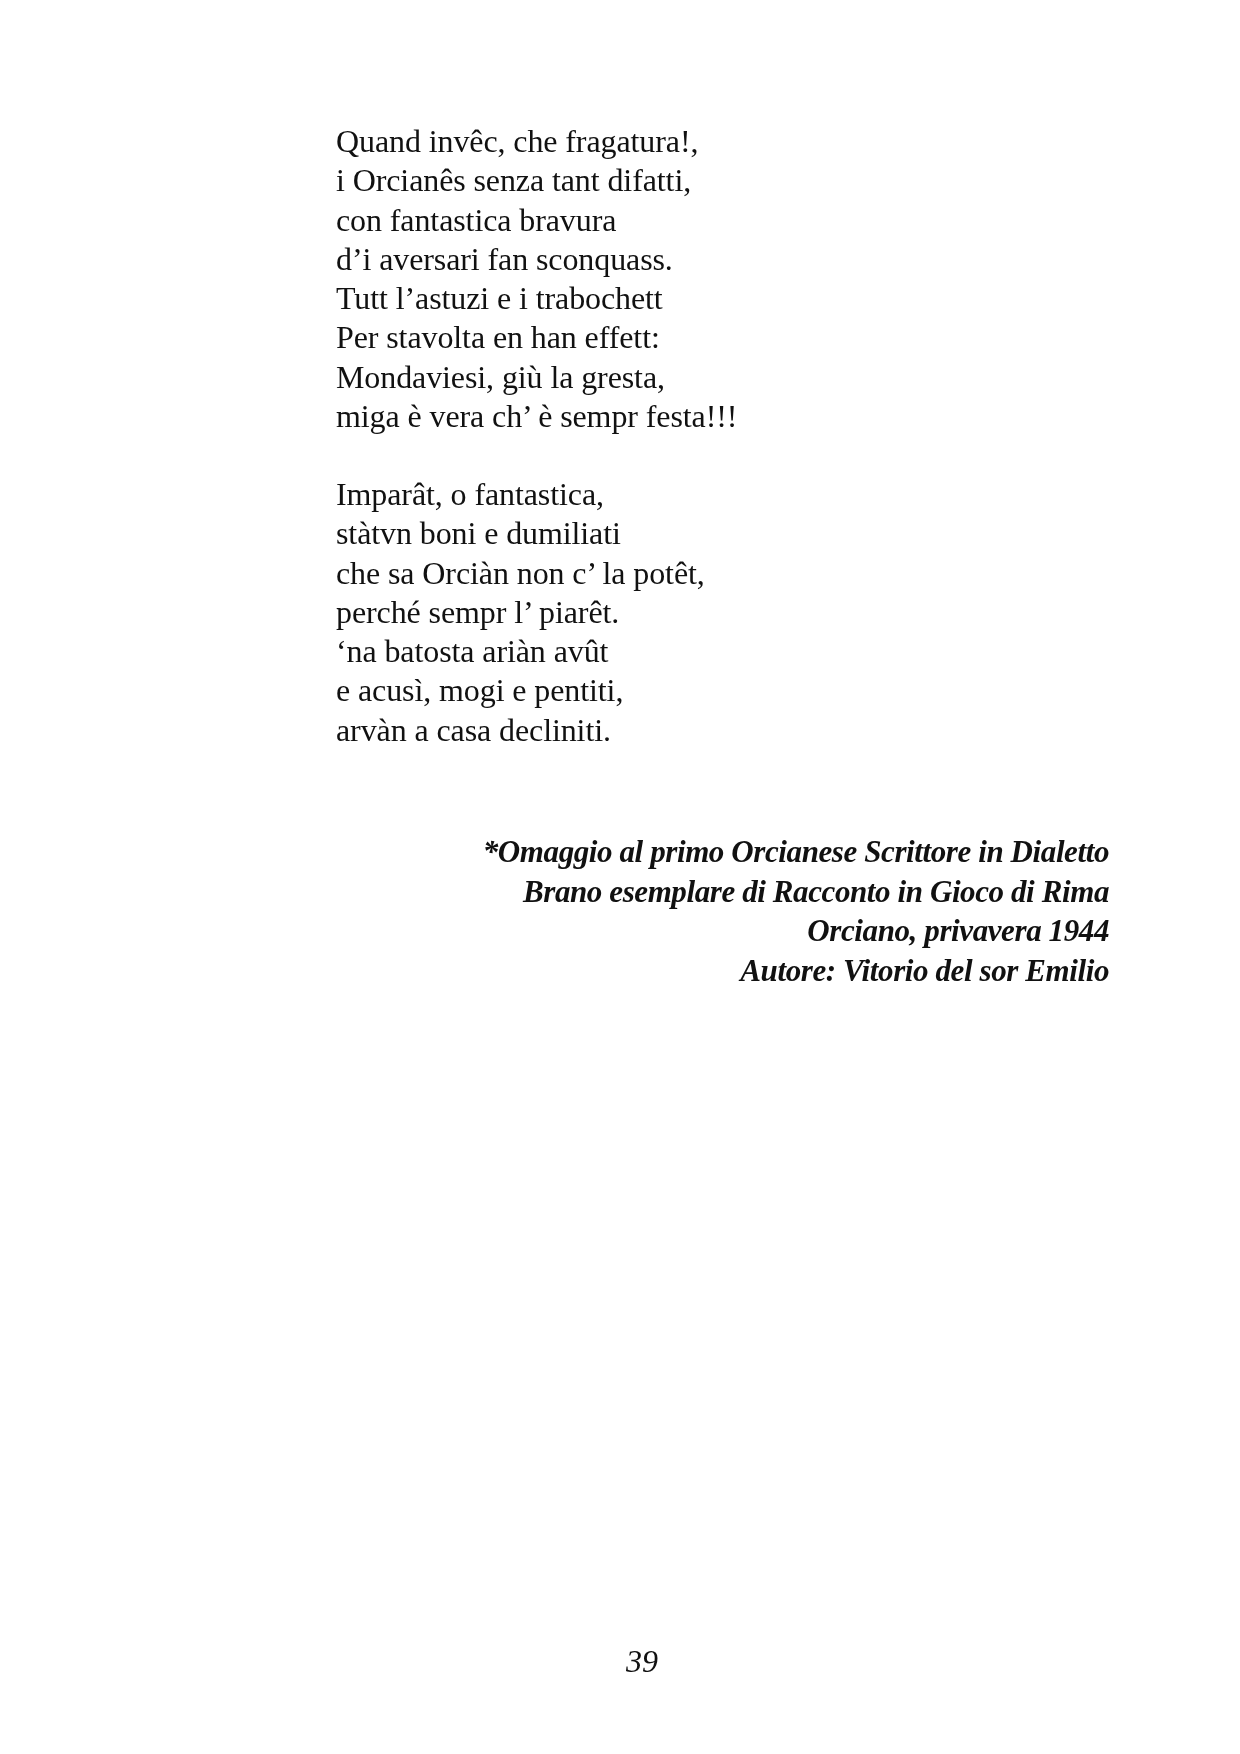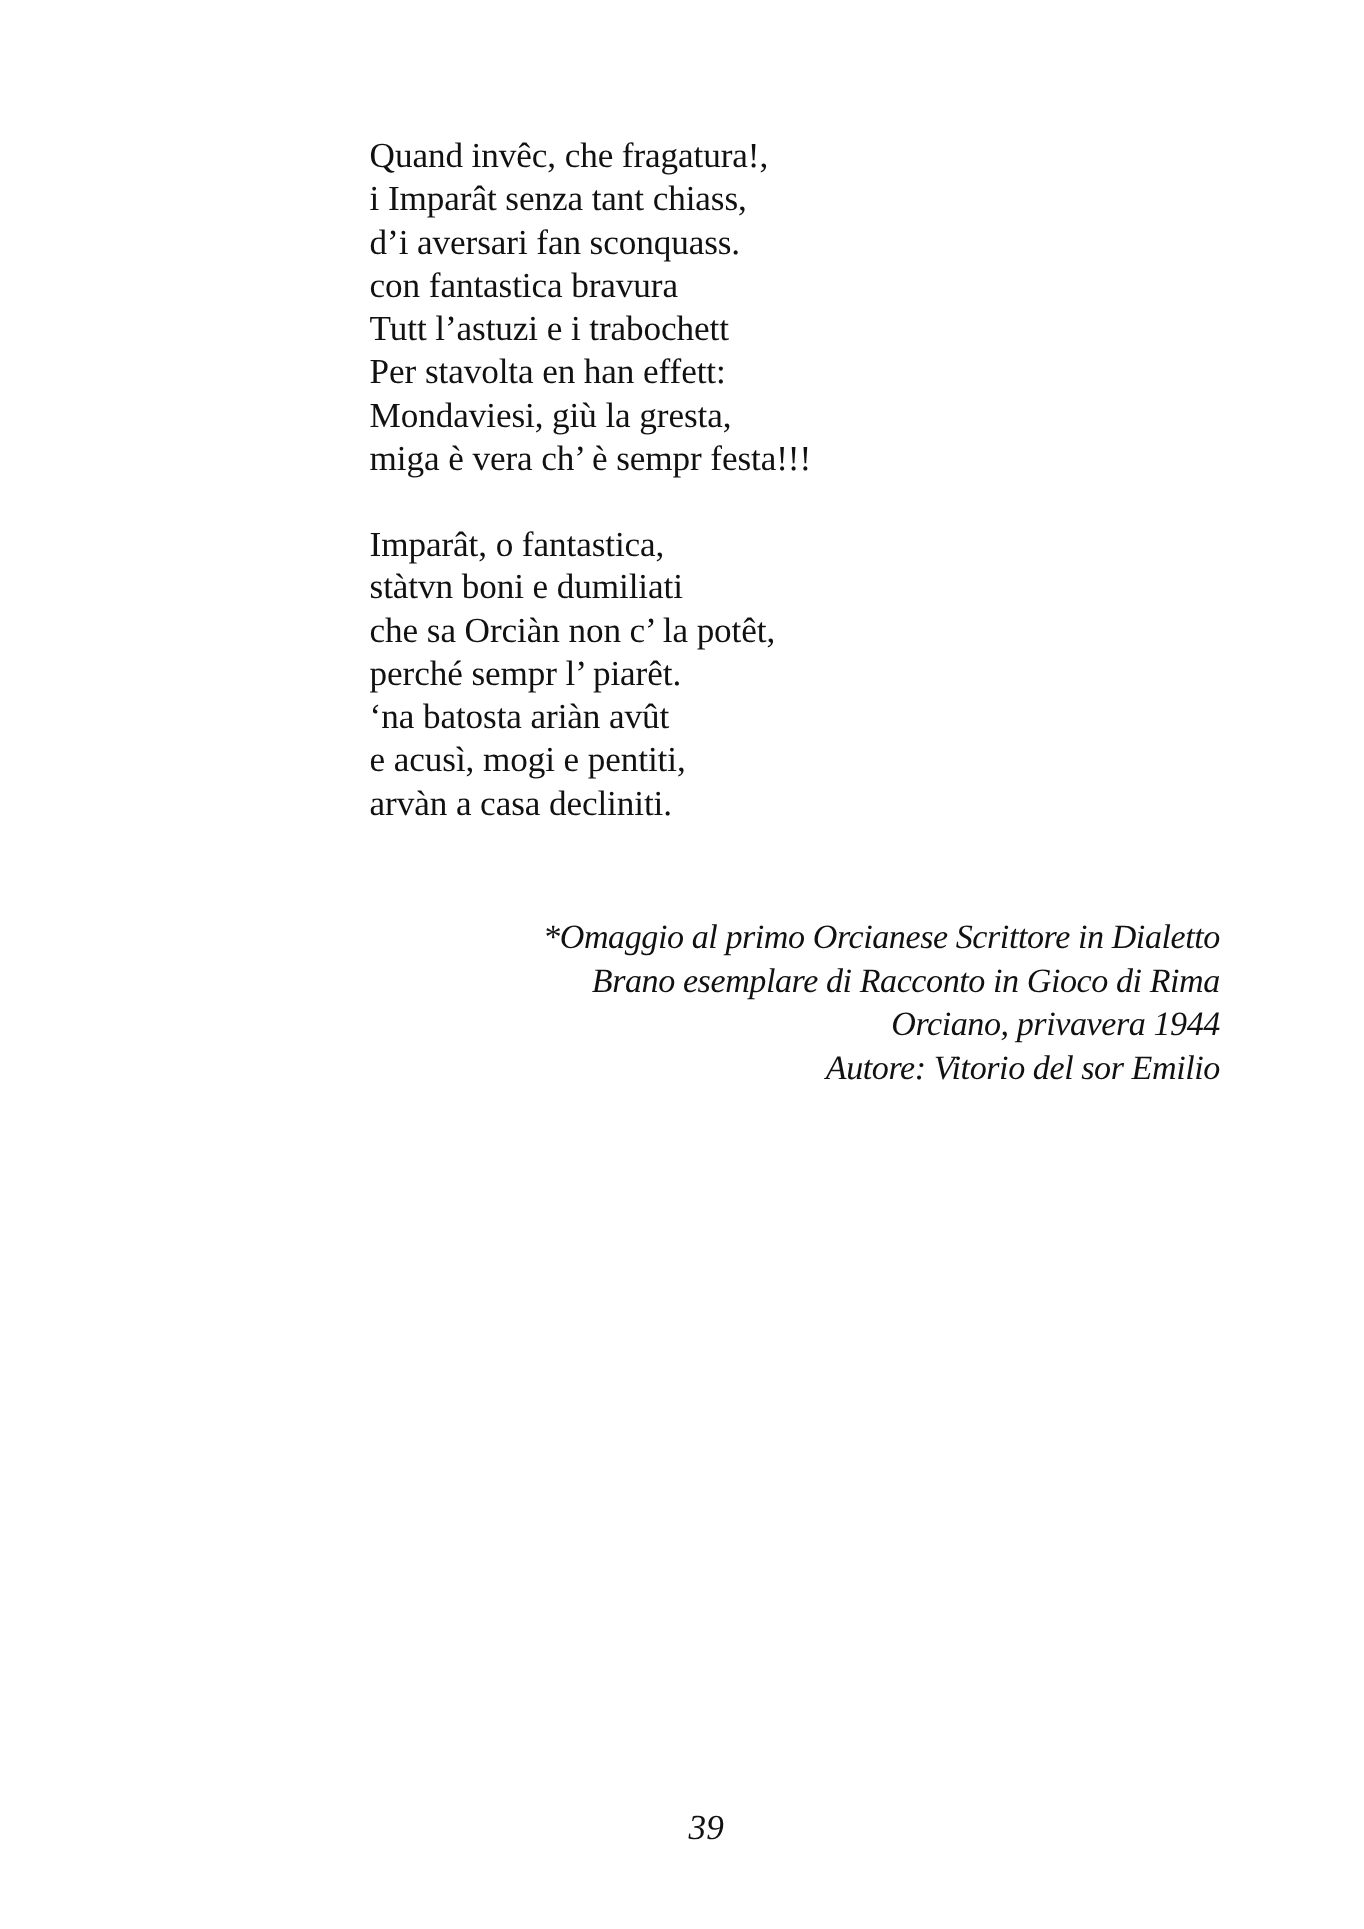--- a/index.html
+++ b/index.html
@@ -38,20 +38,21 @@
     }
     .dedication {
       position: absolute;
       right: 126px;
       top: 832px;
       text-align: right;
       font-style: italic;
       font-size: 31px;
       line-height: 39.5px;
       letter-spacing: -0.4px;
+      font-weight: bold;
     }
     .dedication-line {
       display: block;
       white-space: nowrap;
     }
     .page-number {
       position: absolute;
       left: 0;
       width: 1284px;
       top: 1643px;
@@ -60,23 +61,23 @@
       font-size: 32px;
     }
   </style>
 </head>
 <body>
 
 <div class="page">
 
   <div class="stanza stanza-1">
     <span class="verse">Quand invêc, che fragatura!,</span>
-    <span class="verse">i Imparât senza tant chiass,</span>
+    <span class="verse">i Orcianês senza tant difatti,</span>
+    <span class="verse">con fantastica bravura</span>
     <span class="verse">d’i aversari fan sconquass.</span>
-    <span class="verse">con fantastica bravura</span>
     <span class="verse">Tutt l’astuzi e i trabochett</span>
     <span class="verse">Per stavolta en han effett:</span>
     <span class="verse">Mondaviesi, giù la gresta,</span>
     <span class="verse">miga è vera ch’ è sempr festa!!!</span>
   </div>
 
   <div class="stanza stanza-2">
     <span class="verse">Imparât, o fantastica,</span>
     <span class="verse">stàtvn boni e dumiliati</span>
     <span class="verse">che sa Orciàn non c’ la potêt,</span>

